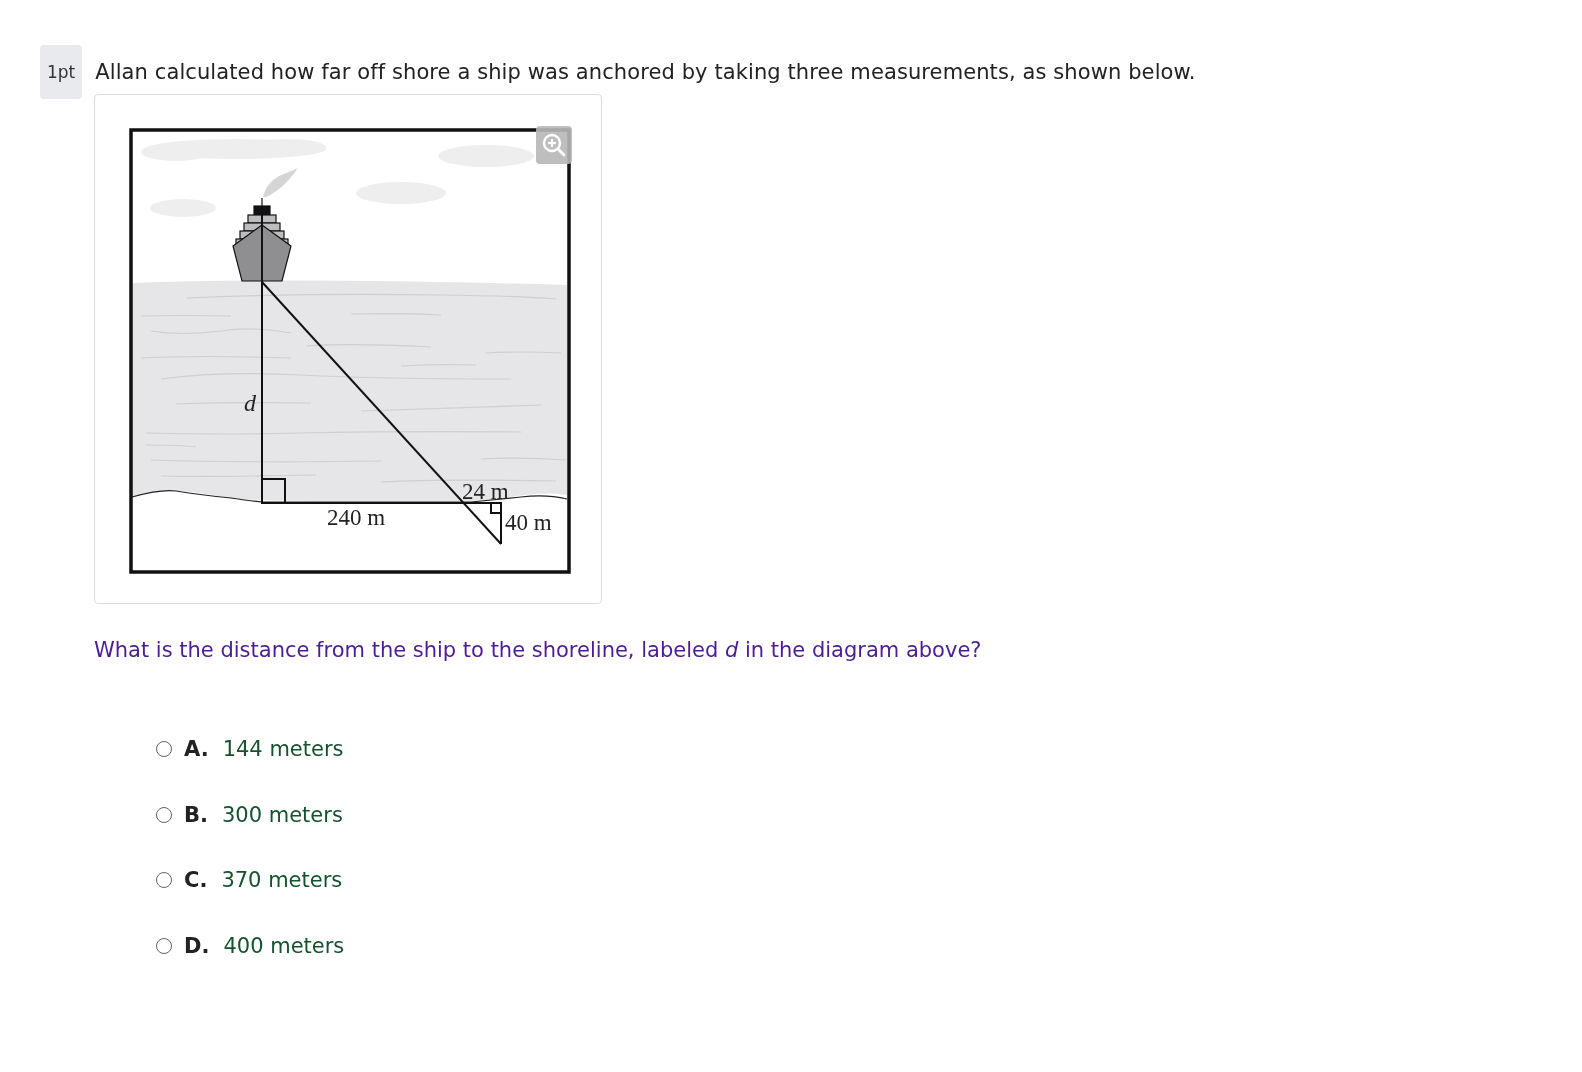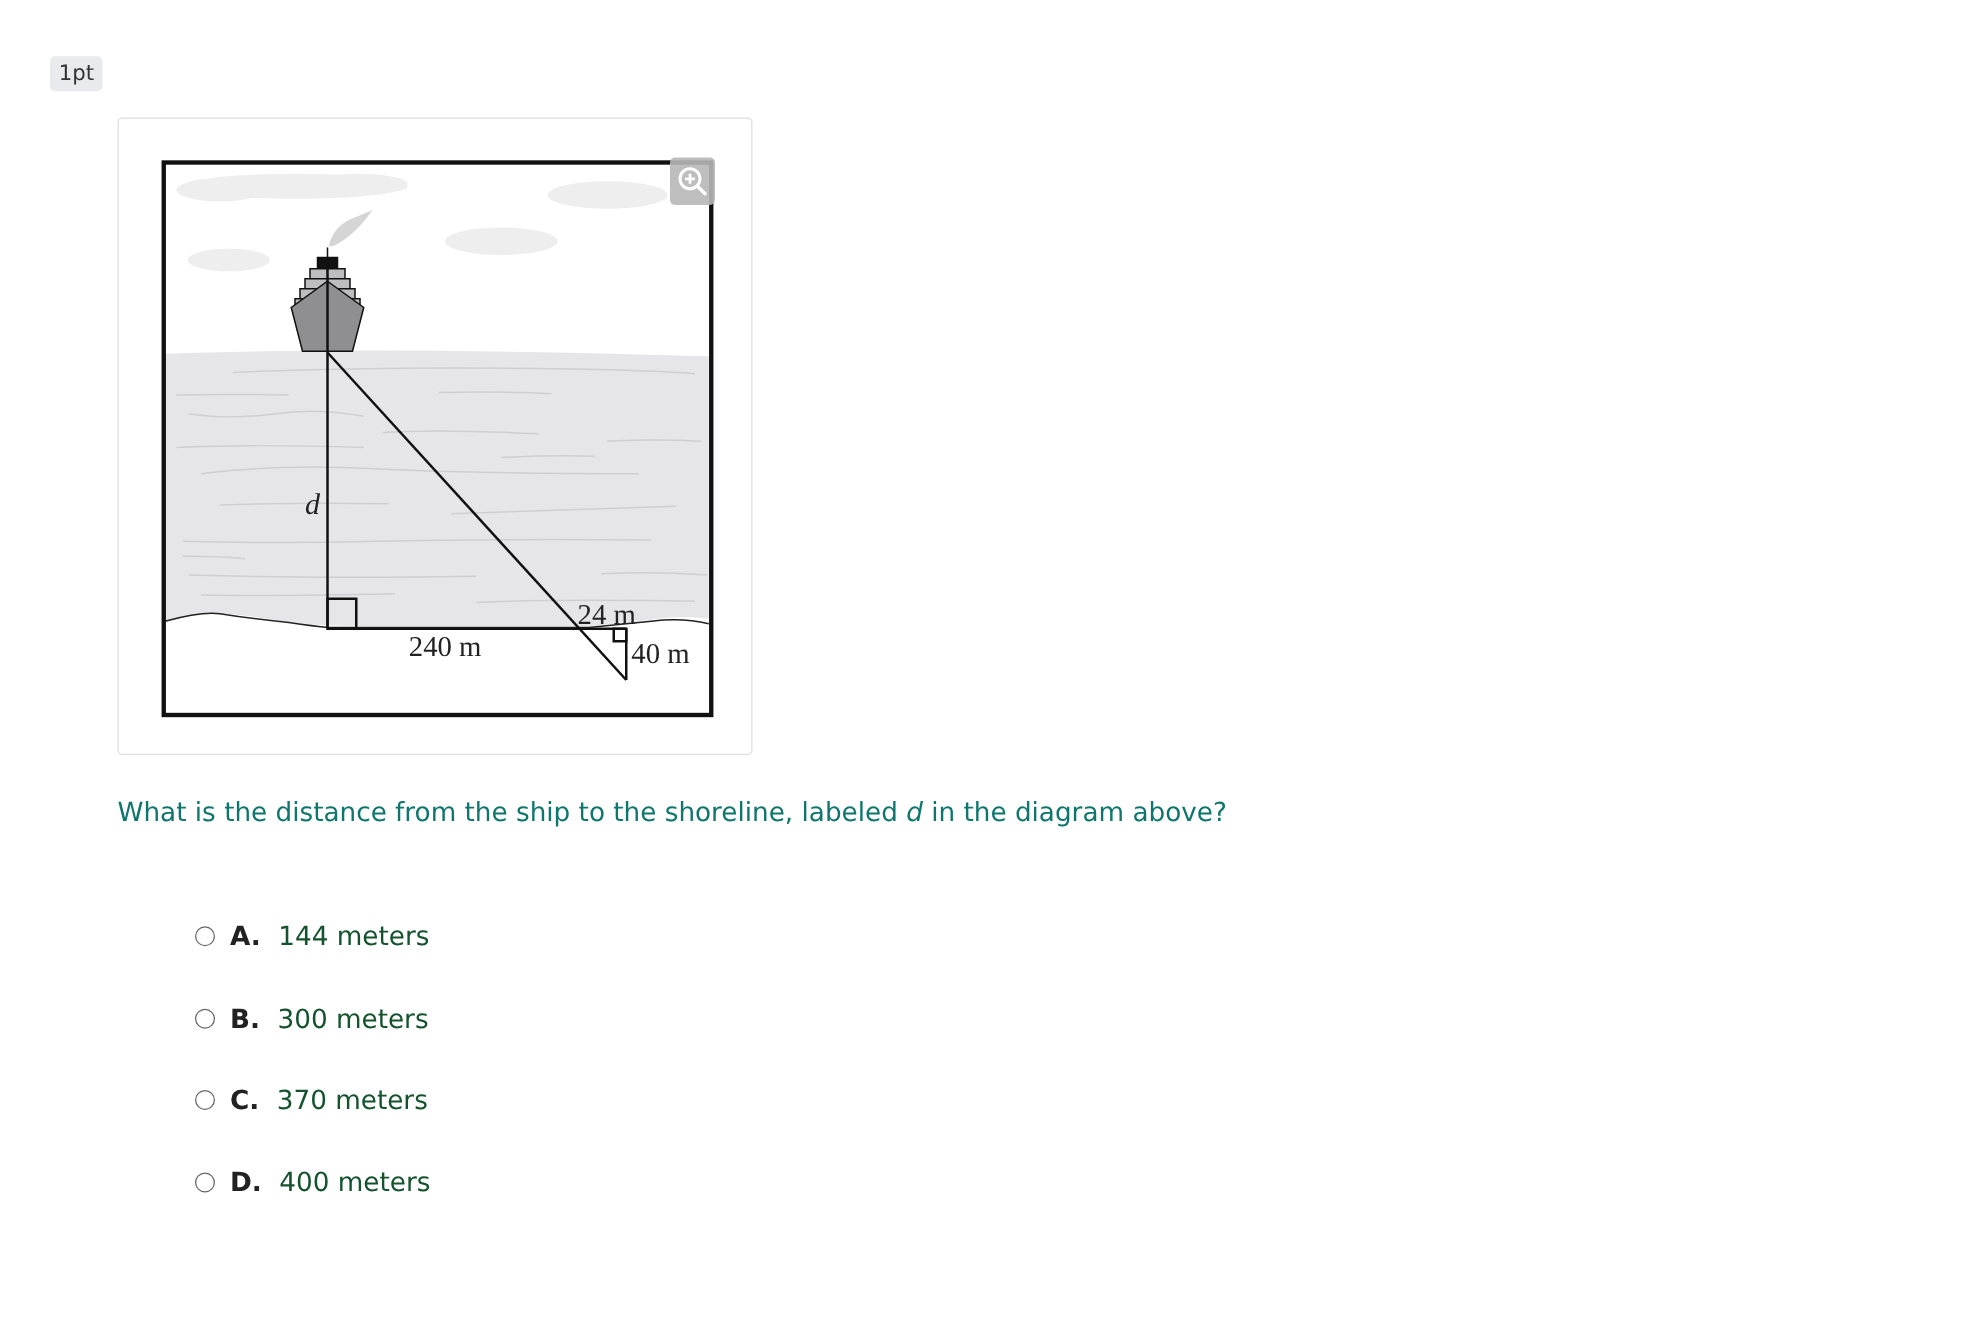--- a/index.html
+++ b/index.html
@@ -20,21 +20,21 @@
       left: 40px;
       top: 45px;
       display: flex;
       align-items: center;
     }
     .points-badge {
       background: #e9eaed;
       color: #333333;
       border-radius: 4px;
       font-size: 17px;
-      padding: 3px 7px;
+      padding: 16px 7px;
       line-height: 22px;
     }
     .prompt {
       margin-left: 13px;
       font-size: 21px;
       color: #222222;
       letter-spacing: 0.1px;
     }
     .figure-card {
       position: absolute;
@@ -64,21 +64,21 @@
       align-items: center;
       justify-content: center;
       cursor: pointer;
       opacity: 0.9;
     }
     .question-text {
       position: absolute;
       left: 94px;
       top: 638px;
       font-size: 21px;
-      color: #0f766e;
+      color: #4c1d95;
     }
     .question-text i { font-style: italic; }
     .choices {
       position: absolute;
       left: 156px;
       top: 735px;
     }
     .choice {
       display: flex;
       align-items: center;
@@ -104,20 +104,21 @@
     .choice-text {
       font-size: 21px;
       color: #14532d;
     }
   </style>
 </head>
 <body>
 
 <div class="question-header">
   <span class="points-badge">1pt</span>
+  <span class="prompt">Allan calculated how far off shore a ship was anchored by taking three measurements, as shown below.</span>
 </div>
 
 <div class="figure-card">
   <svg class="figure-svg" width="508" height="510" viewBox="0 0 508 510" xmlns="http://www.w3.org/2000/svg">
 
     <g transform="translate(-94,-94)">
 
       <path d="M131 282 Q300 276 566 284 L566 494 Q540 490 505 497 L470 500 L320 500 Q250 500 230 497 Q180 488 165 490 Q145 492 131 496 Z" fill="#e6e6e8"></path>
 
       <g stroke="#cfcfd2" stroke-width="1.2" fill="none">

